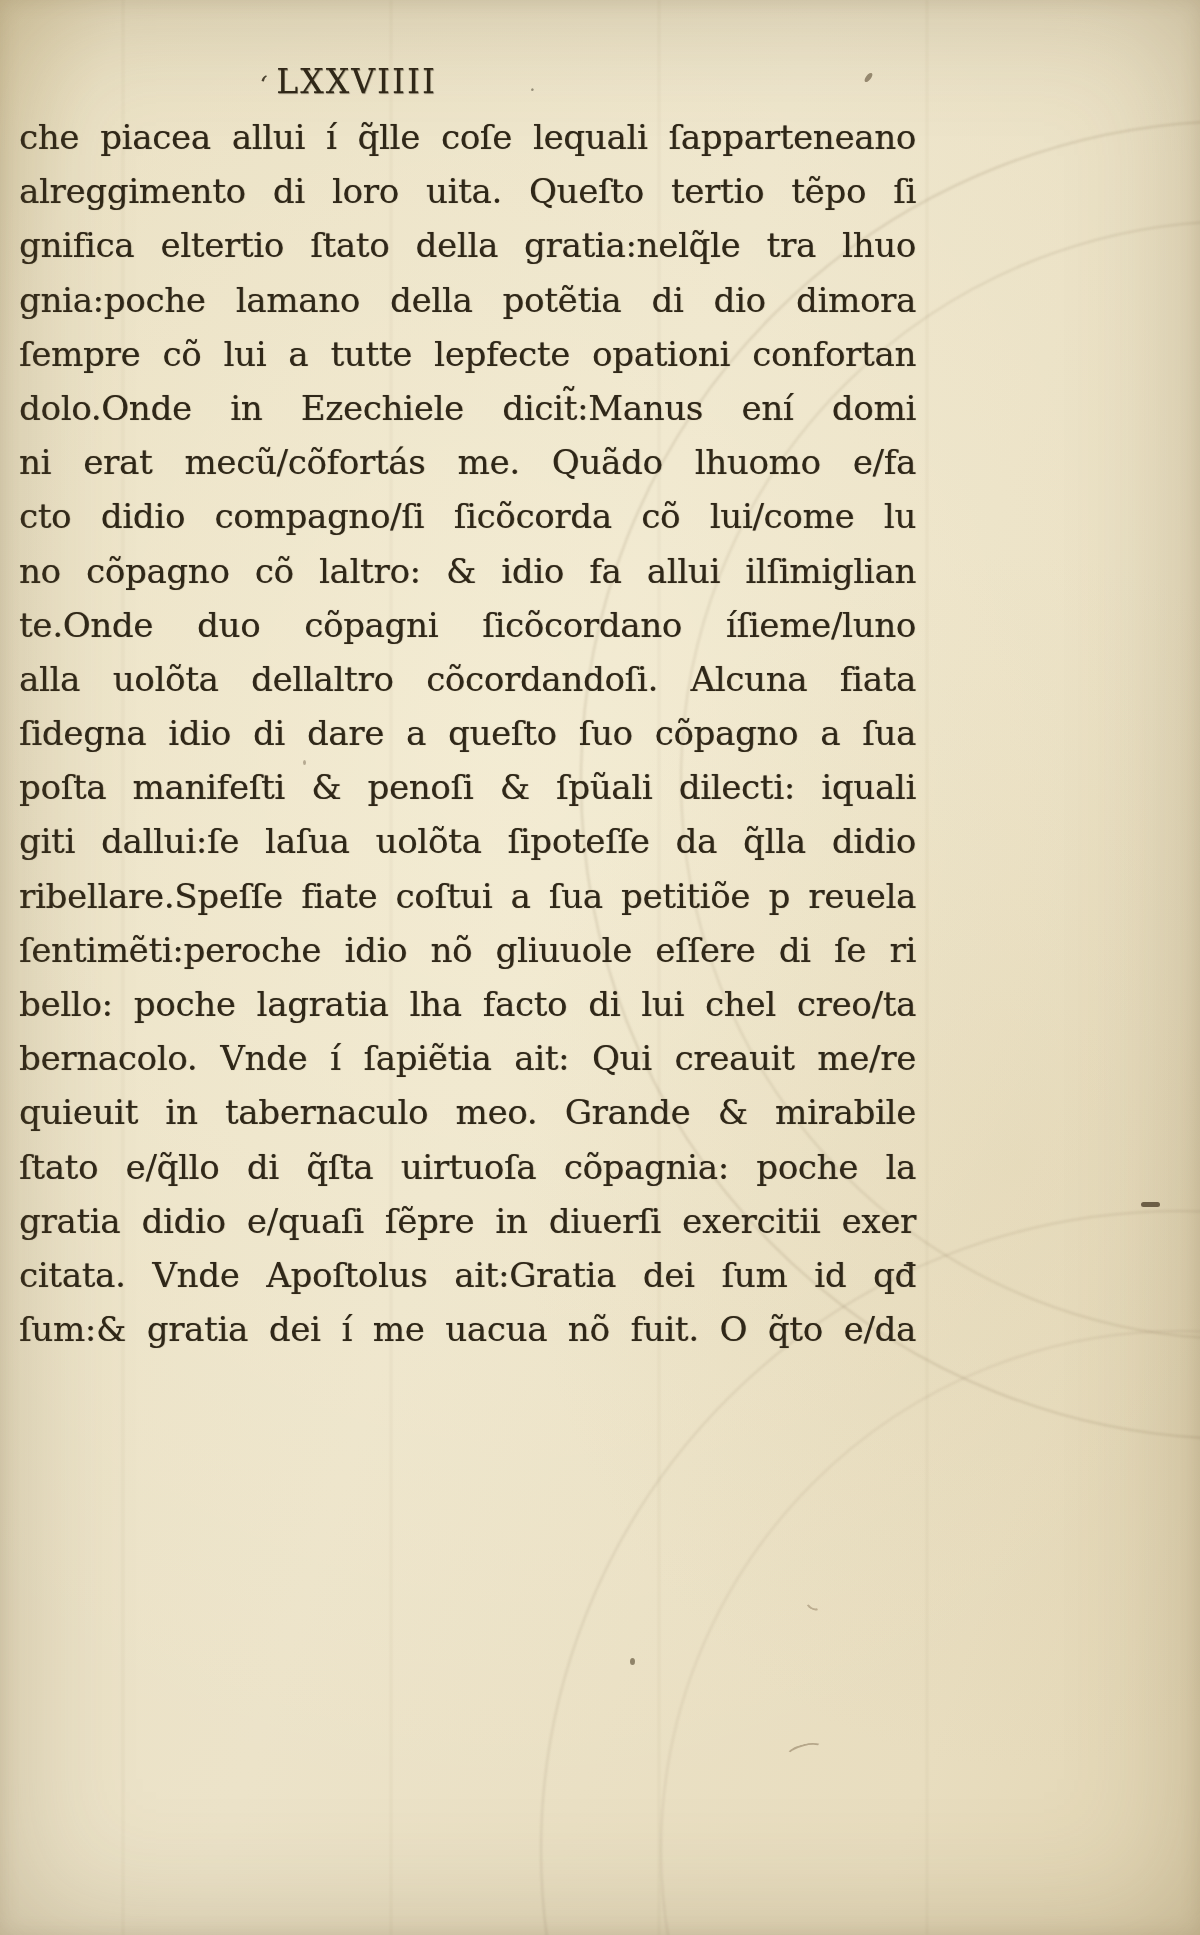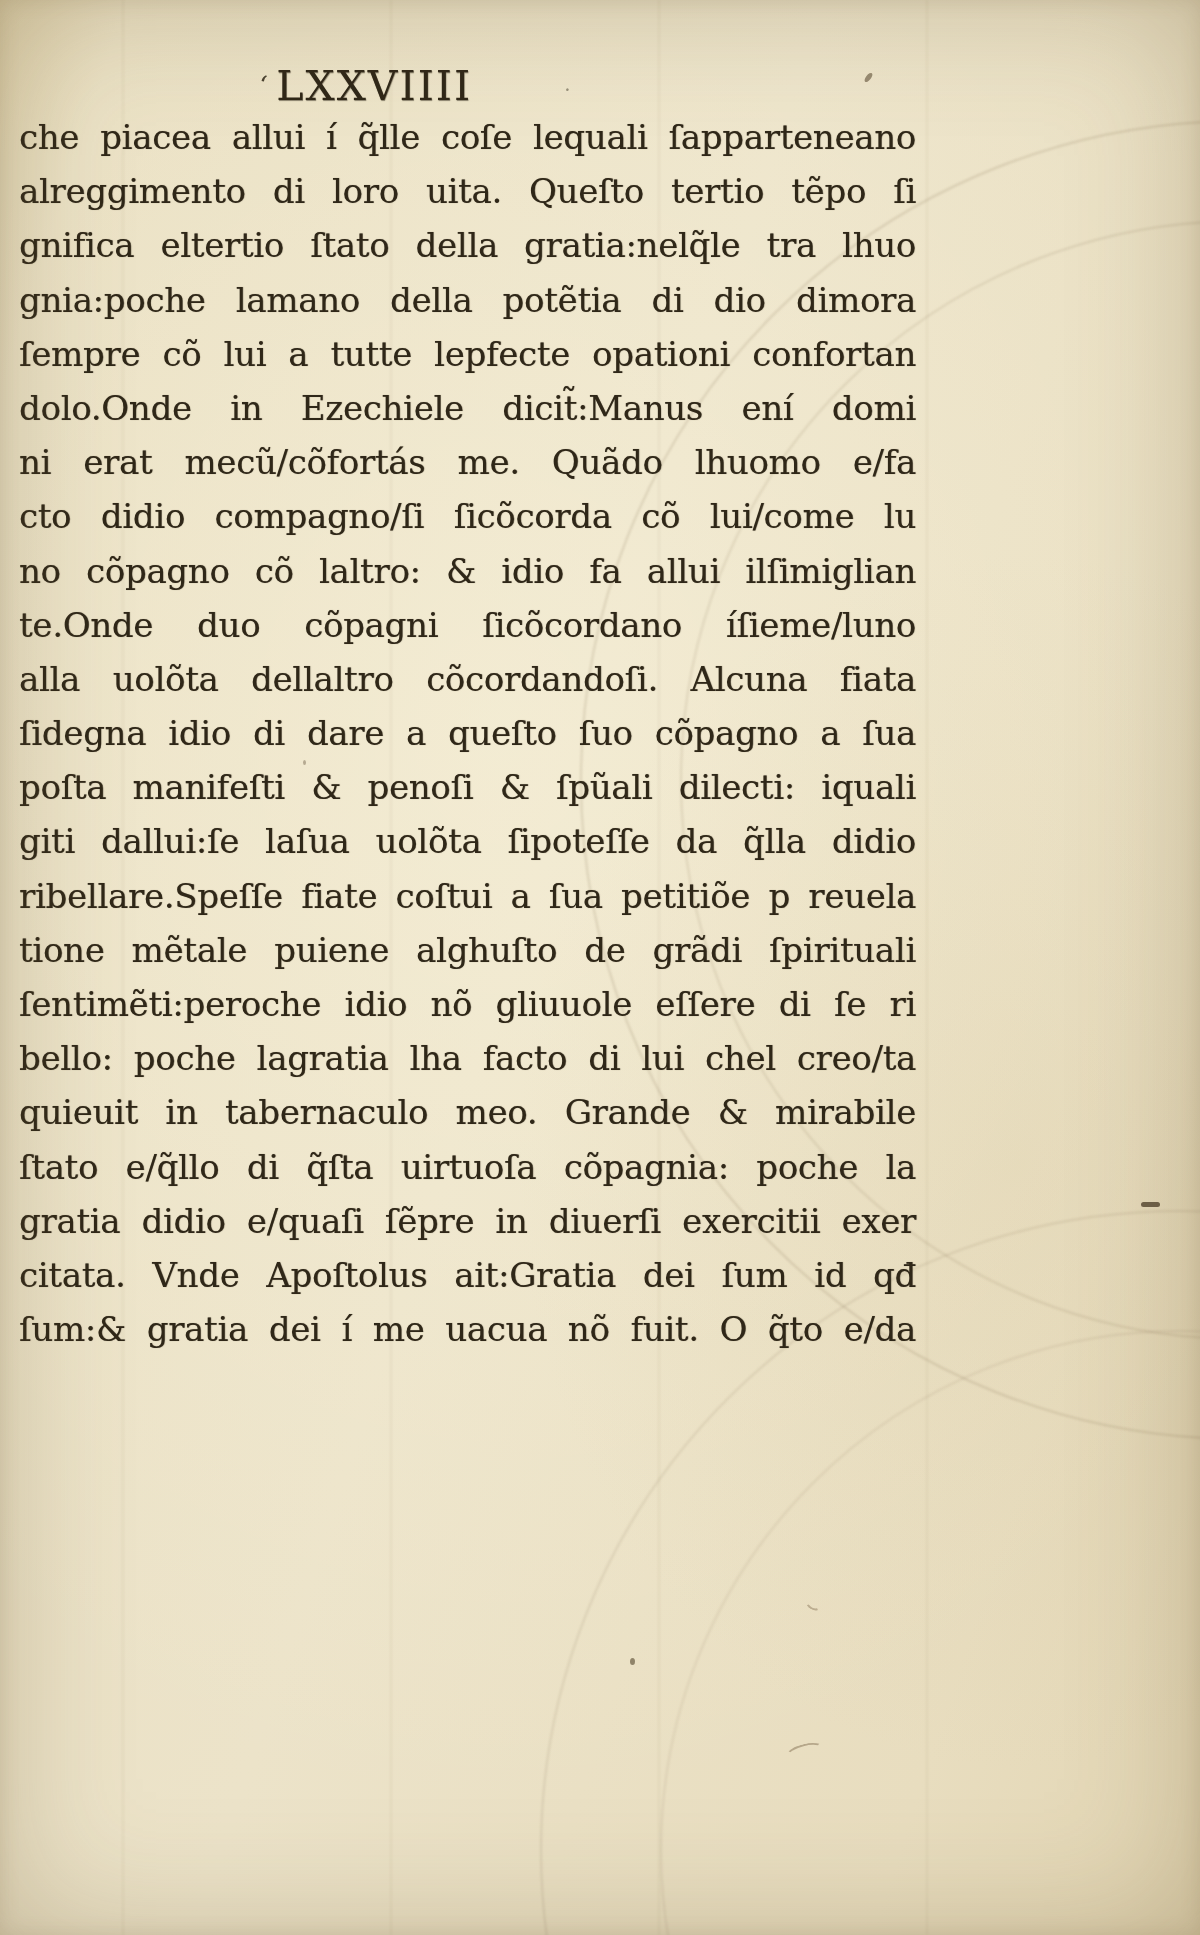--- a/index.html
+++ b/index.html
@@ -42,21 +42,21 @@
   .heading {
     position: absolute; left: 258px; top: 62px;
     display: flex; align-items: flex-start;
     color: var(--ink, #2f2718);
   }
   .heading .prefix {
     font-size: 26px; margin-top: 8px; margin-right: 10px;
     opacity: 0.85; transform: rotate(12deg);
   }
   .heading .pagenum {
-    font-size: 41px; letter-spacing: 2px;
+    font-size: 33px; letter-spacing: 2px;
     text-shadow: 0.5px 0.5px 0.8px rgba(47,39,24,0.5);
   }
   .heading .suffix {
     font-size: 20px; margin-left: 92px; margin-top: 16px; opacity: 0.45;
   }
   
   .textblock {
     position: absolute; left: 19px; top: 110px; width: 897px;
     color: var(--ink, #2f2718);
   }
@@ -127,23 +127,23 @@
       <div class="text-line">dolo.Onde in Ezechiele dicit̃:Manus ení domi</div>
       <div class="text-line">ni erat mecũ/cõfortás me. Quãdo lhuomo e/fa</div>
       <div class="text-line">cto didio compagno/ſi ſicõcorda cõ lui/come lu</div>
       <div class="text-line">no cõpagno cõ laltro: &amp; idio fa allui ilſimiglian</div>
       <div class="text-line">te.Onde duo cõpagni ſicõcordano íſieme/luno</div>
       <div class="text-line">alla uolõta dellaltro cõcordandoſi. Alcuna fiata</div>
       <div class="text-line">ſidegna idio di dare a queſto ſuo cõpagno a ſua</div>
       <div class="text-line">poſta manifeſti &amp; penoſi &amp; ſpũali dilecti: iquali</div>
       <div class="text-line">giti dallui:ſe laſua uolõta ſipoteſſe da q̃lla didio</div>
       <div class="text-line">ribellare.Speſſe fiate coſtui a ſua petitiõe p reuela</div>
-      <div class="text-line">tione mẽtale puiene alghuſto de grãdi ſpirituali</div>
       <div class="text-line">ſentimẽti:peroche idio nõ gliuuole eſſere di ſe ri</div>
       <div class="text-line">bello: poche lagratia lha facto di lui chel creo/ta</div>
+      <div class="text-line">bernacolo. Vnde í ſapiẽtia ait: Qui creauit me/re</div>
       <div class="text-line">quieuit in tabernaculo meo. Grande &amp; mirabile</div>
       <div class="text-line">ſtato e/q̃llo di q̃ſta uirtuoſa cõpagnia: poche la</div>
       <div class="text-line">gratia didio e/quaſi ſẽpre in diuerſi exercitii exer</div>
       <div class="text-line">citata. Vnde Apoſtolus ait:Gratia dei ſum id qđ</div>
       <div class="text-line">ſum:&amp; gratia dei í me uacua nõ fuit. O q̃to e/da</div>
     </div>
 
   <div class="speck s1"></div>
   <div class="speck s2"></div>
   <div class="speck s3"></div>

